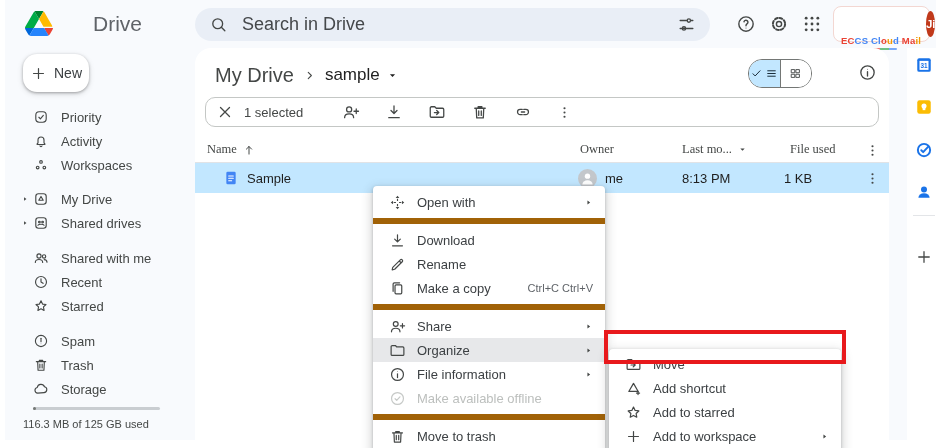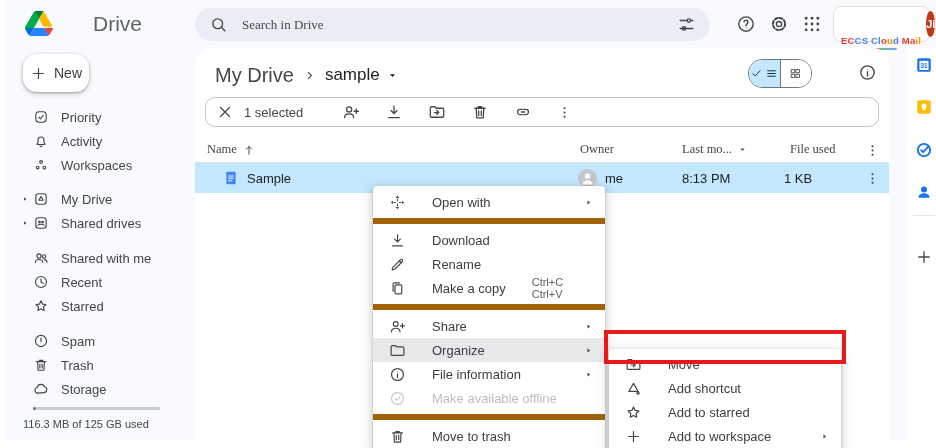--- a/index.html
+++ b/index.html
@@ -5,21 +5,21 @@
   html,body{margin:0;padding:0;background:#fff;font-family:"Liberation Sans",sans-serif;color:#444746;}
   .stage{position:relative;width:936px;height:448px;background:#fff;overflow:hidden;}
   .app{position:absolute;left:5px;top:0;width:931px;height:440px;background:#f8fafd;}
   .icon{display:inline-flex;align-items:center;justify-content:center;flex:none;}
   .icon svg{width:100%;height:100%;display:block;}
 
   
   .drive-logo{position:absolute;left:20px;top:11px;width:28px;height:25px;}
   .drive-name{position:absolute;left:56px;top:12px;font-size:21px;color:#5f6368;margin-left:32px;}
   .searchbar{position:absolute;left:190px;top:8px;width:515px;height:33px;background:#e9eef6;border-radius:17px;display:flex;align-items:center;padding:0 14px;box-sizing:border-box;gap:12px;}
-  .searchbar input{flex:1;border:none;background:transparent;outline:none;font-size:13px;color:#737373;font-family:Liberation Serif, serif;}
+  .searchbar input{flex:1;border:none;background:transparent;outline:none;font-size:18px;color:#737373;font-family:Liberation Sans, sans-serif;}
   .searchbar input::placeholder{color:#45484b;opacity:1;}
   .tb-ic{position:absolute;top:14px;width:20px;height:20px;color:#444746;cursor:pointer;}
   .badge{position:absolute;left:828px;top:6px;width:97px;height:36px;background:#fff;border:1px solid #f3d7d2;border-radius:8px;display:flex;align-items:center;padding:0 4px 0 7px;box-sizing:border-box;gap:5px;}
   .badge-txt{display:flex;flex-direction:column;gap:2px;}
   .badge-title{font-size:9.5px;font-weight:bold;letter-spacing:.2px;white-space:nowrap;margin-top:37px;}
   .badge-title .r{color:#ea4335}.badge-title .b{color:#4285f4}.badge-title .y{color:#f29900}
   .badge-tagline{height:2.5px;width:56px;border-radius:1px;background:repeating-linear-gradient(90deg,#4285f4 0 9px,#ea4335 9px 15px,#34a853 15px 24px);opacity:.7;}
   .avatar{width:26px;height:26px;border-radius:50%;background:#c0391b;color:#fff;font-size:11px;font-weight:bold;display:flex;align-items:center;justify-content:center;}
 
   
@@ -54,21 +54,21 @@
   .trow .rcell{position:absolute;top:0;height:30px;display:flex;align-items:center;gap:8px;}
   .owner-av{width:19px;height:19px;border-radius:50%;background:#c3c7cb;color:#fff;}
   .vdots{width:15px;height:15px;color:#444746;cursor:pointer;}
 
   
   .menu{position:absolute;background:#fff;border-radius:4px;box-shadow:0 1px 3px rgba(60,64,67,.3),0 4px 10px 3px rgba(60,64,67,.18);z-index:50;}
   .ctx{left:368px;top:186px;width:232px;}
   .sub{left:604px;top:349px;width:232px;z-index:55;padding:3px 0 8px;}
   .msec{padding:4px 0;}
   .msec+.msec{border-top:6px solid #a16207;}
-  .mi{height:24px;display:flex;align-items:center;padding:0 12px 0 16px;gap:26px;font-size:13px;color:#3c4043;cursor:pointer;}
+  .mi{height:24px;display:flex;align-items:center;padding:0 12px 0 16px;gap:11px;font-size:13px;color:#3c4043;cursor:pointer;}
   .mi .mico{width:17px;height:17px;color:#444746;}
   .mi .mlabel{flex:1;white-space:nowrap;}
   .mi .marrow{width:9px;height:9px;color:#444746;}
   .mi .mshortcut{font-size:11px;color:#5f6368;}
   .mi.hl{background:#e7e8ea;}
   .mi.disabled{color:#bcbfbd;cursor:default;}
   .mi.disabled .mico{color:#c6c9c7;}
   .redbox{position:absolute;left:599px;top:330px;width:242px;height:34px;border:4px solid #e8191c;box-sizing:border-box;z-index:60;pointer-events:none;}
 
   

